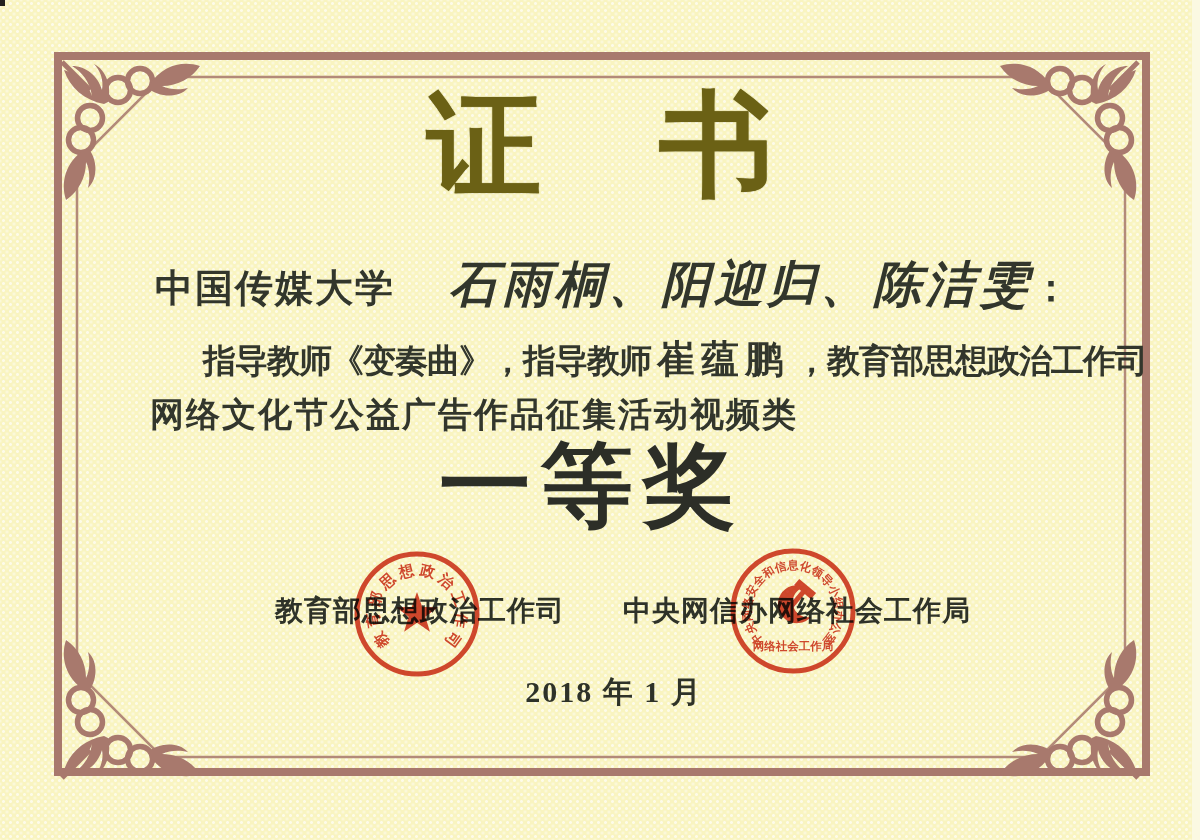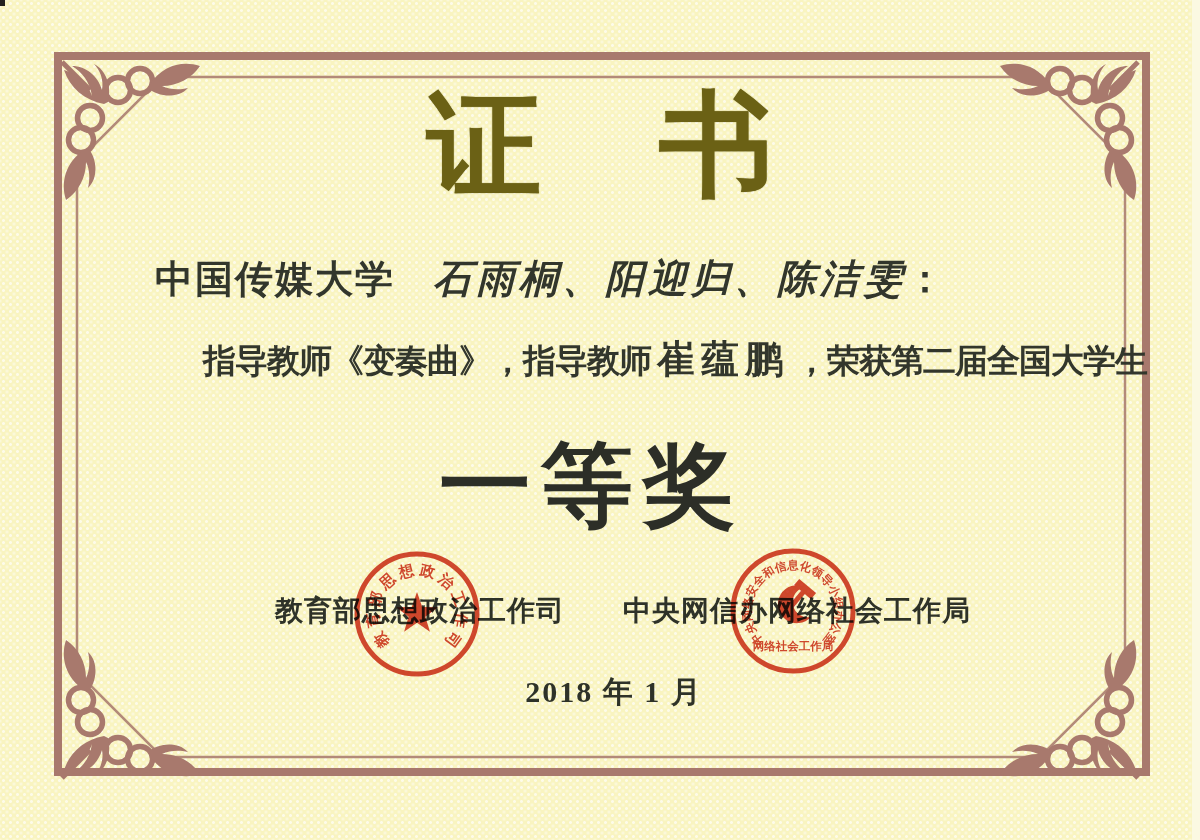--- a/index.html
+++ b/index.html
@@ -18,21 +18,21 @@
     position:absolute;top:86px;left:0;width:100%;
     display:flex;justify-content:center;gap:118px;
     font-size:114px;font-weight:900;line-height:1.05;color:#6b6115;
     text-shadow:0 0 1px #6b6115;
   }
   .line1{
     position:absolute;top:252px;left:155px;white-space:nowrap;
     font-size:38px;color:#32362c;font-weight:600;
   }
   .line1 .uni{margin-right:38px;letter-spacing:2px;}
-  .names{font-style:italic;font-weight:700;font-size:39px;letter-spacing:4px;}
+  .names{font-style:italic;font-weight:700;font-size:49px;letter-spacing:4px;margin-left:16px;}
   .p2{
     position:absolute;top:334px;left:203px;white-space:nowrap;
     font-size:33px;letter-spacing:-1px;color:#32362c;font-weight:600;
   }
   .teacher{font-weight:700;font-size:38px;letter-spacing:6px;padding:0 6px;}
   .p3{
     position:absolute;top:392px;left:150px;white-space:nowrap;
     font-size:34px;letter-spacing:2px;color:#32362c;font-weight:600;
   }
   .award{
@@ -91,22 +91,23 @@
   <div class="title">
     <span>证</span>
     <span>书</span>
   </div>
 
   <div class="line1">
     <span class="uni">中国传媒大学</span><span class="names">石雨桐、阳迎归、陈洁雯</span><span>：</span>
   </div>
 
   <div class="p2">
-    <span>指导教师《变奏曲》，指导教师</span><span class="teacher">崔蕴鹏</span><span>，荣获第二届全国大学生</span>
+    <span>指导教师《变奏曲》，指导教师</span><span class="teacher">崔蕴鹏</span><span>，教育部思想政治工作司</span>
   </div>
+  <div class="p3">网络文化节公益广告作品征集活动视频类</div>
 
   <div class="award">一等奖</div>
 
   <div class="org org-left">教育部思想政治工作司</div>
   <div class="org org-right">中央网信办网络社会工作局</div>
 
   <svg class="seal seal-left" viewBox="0 0 140 140">
     <circle cx="70" cy="70" r="60" fill="none" stroke="#cf3a26" stroke-width="5"></circle>
     <polygon fill="#cf3a26" points="70,48 75.2,62.9 90.9,63.2 78.4,72.7 82.9,87.8 70,78.8 57.1,87.8 61.6,72.7 49.1,63.2 64.8,62.9"></polygon>
   <text x="70" y="26" text-anchor="middle" dominant-baseline="central" transform="rotate(-126 70 70)" font-size="15">教</text>

